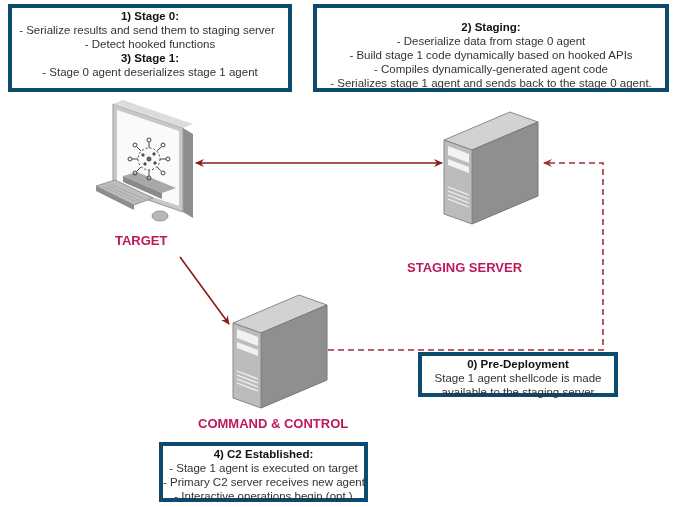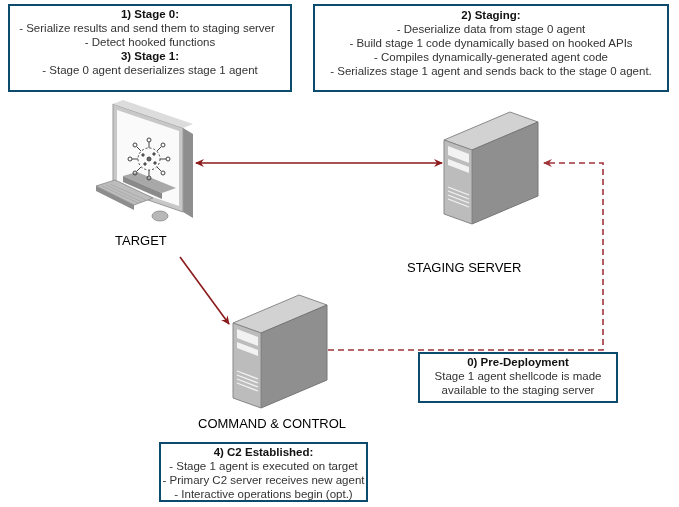--- a/index.html
+++ b/index.html
@@ -1,26 +1,26 @@
 <!DOCTYPE html>
 <html><head>
   <meta charset="utf-8">
   <style>
     html, body { margin: 0; padding: 0; background: #ffffff; }
     body { width: 679px; height: 507px; position: relative; overflow: hidden;
            font-family: "Liberation Sans", sans-serif; color: #333; }
-    .box { position: absolute; border: 2px solid #0c4a6e; background: #fff;
+    .box { position: absolute; border: 4px solid #0c4a6e; background: #fff;
            text-align: center; font-size: 11.5px; line-height: 14px; color: #333; box-sizing: border-box; }
     .box .title { font-weight: bold; color: #111; }
     .box .line { white-space: nowrap; }
     #box-stage0 { left: 8px; top: 4px; width: 284px; height: 88px; padding-top: 1px; }
-    #box-staging { left: 313px; top: 4px; width: 356px; height: 88px; padding-top: 2px; }
-    #box-predeploy { left: 418px; top: 352px; width: 200px; height: 51px; padding-top: 1px; }
+    #box-staging { left: 313px; top: 4px; width: 356px; height: 88px; padding-top: 12px; }
+    #box-predeploy { left: 418px; top: 352px; width: 200px; height: 45px; padding-top: 1px; }
     #box-c2 { left: 159px; top: 442px; width: 209px; height: 60px; padding-top: 1px; }
-    .label { position: absolute; font-weight: normal; font-size: 13px; color: #000000; white-space: nowrap; }
+    .label { position: absolute; font-weight: bold; font-size: 13px; color: #be185d; white-space: nowrap; }
     #label-target { left: 115px; top: 233px; }
     #label-staging { left: 407px; top: 230px; margin-top: 30px; }
     #label-c2 { left: 198px; top: 416px; }
     svg#diagram { position: absolute; left: 0; top: 0; }
   </style>
 </head>
 <body>
 
 <svg id="diagram" width="679" height="507">
   <defs>

